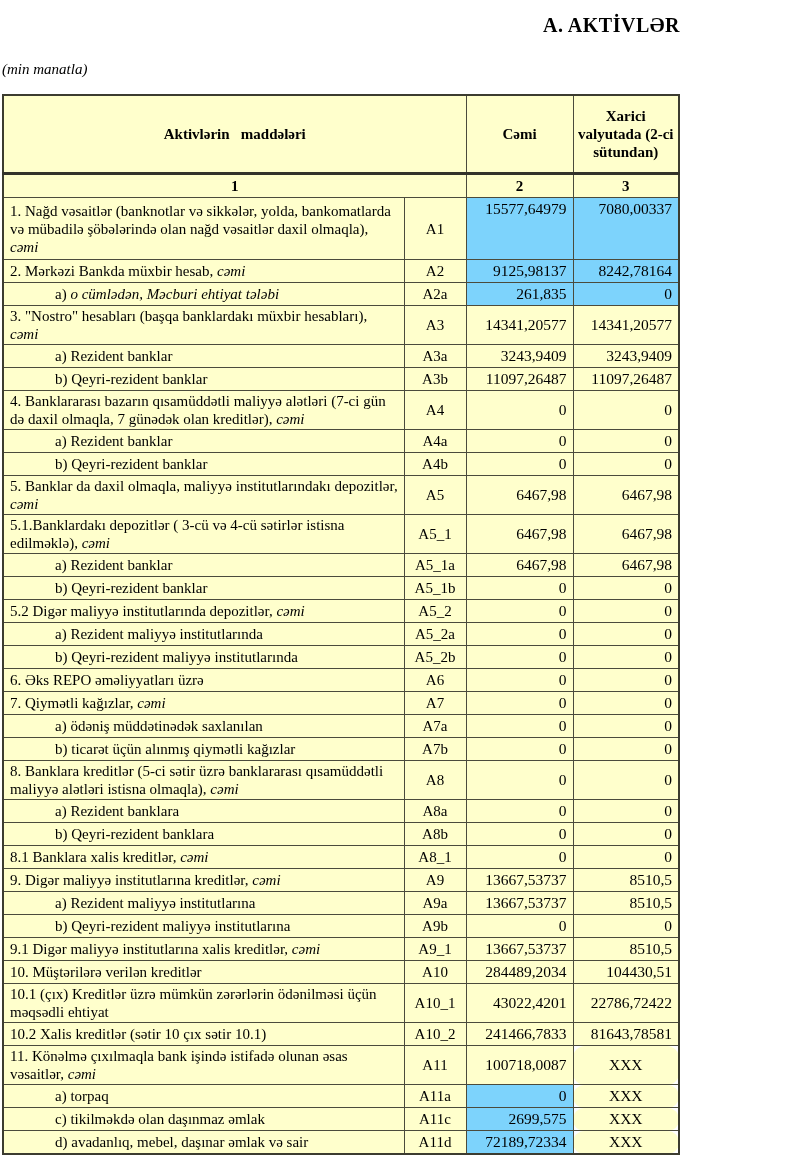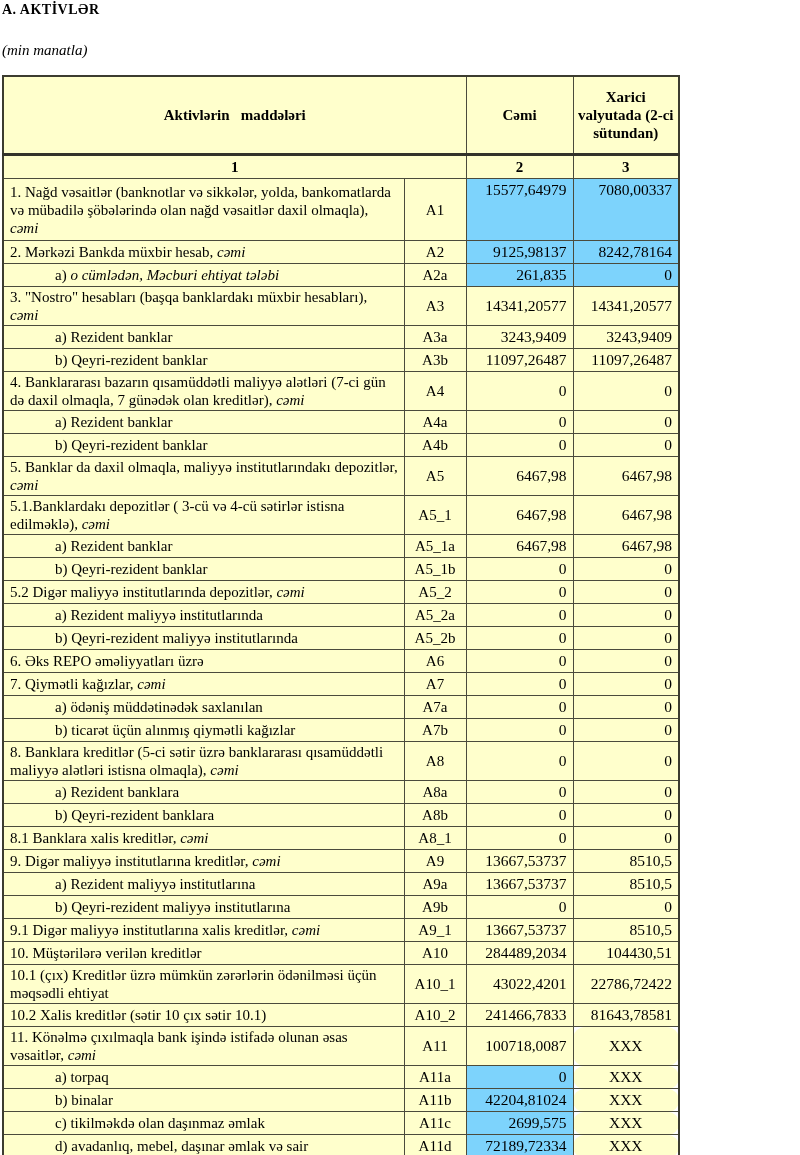--- a/index.html
+++ b/index.html
@@ -4,22 +4,22 @@
 <style>
   html,body{margin:0;padding:0;background:#ffffff;}
   body{
     width:800px;height:1155px;
     font-family:"Liberation Serif","DejaVu Serif",serif;
     color:#000;
     -webkit-font-smoothing:antialiased;
   }
   .page{width:678px;margin:0;padding-left:2px;}
   .title{
-    text-align:left;font-weight:bold;font-size:14px;
-    padding-top:2px;letter-spacing:0.5px;
+    text-align:right;font-weight:bold;font-size:20px;
+    padding-top:14px;letter-spacing:0.5px;
   }
   .unit-note{
     font-style:italic;font-size:15px;
     margin-top:24px;margin-bottom:16px;padding-right:2px;
   }
   table.assets{
     border-collapse:collapse;table-layout:fixed;width:676px;
     border:2px solid #3c3c30;
   }
   col.c-desc{width:401px;}
@@ -271,26 +271,20 @@
           <td class="val">100718,0087</td>
           <td class="val cen">XXX</td>
         </tr>
         <tr>
           <td class="desc ind"><span>a) torpaq</span></td>
           <td class="code">A11a</td>
           <td class="val white">0</td>
           <td class="val cen">XXX</td>
         </tr>
         <tr>
-          <td class="desc ind"><span>b) binalar</span></td>
-          <td class="code">A11b</td>
-          <td class="val white">42204,81024</td>
-          <td class="val cen">XXX</td>
-        </tr>
-        <tr>
           <td class="desc ind"><span>c) tikilməkdə olan daşınmaz əmlak</span></td>
           <td class="code">A11c</td>
           <td class="val white">2699,575</td>
           <td class="val cen">XXX</td>
         </tr>
         <tr>
           <td class="desc ind"><span>d) avadanlıq, mebel, daşınar əmlak və sair</span></td>
           <td class="code">A11d</td>
           <td class="val white">72189,72334</td>
           <td class="val cen">XXX</td>

